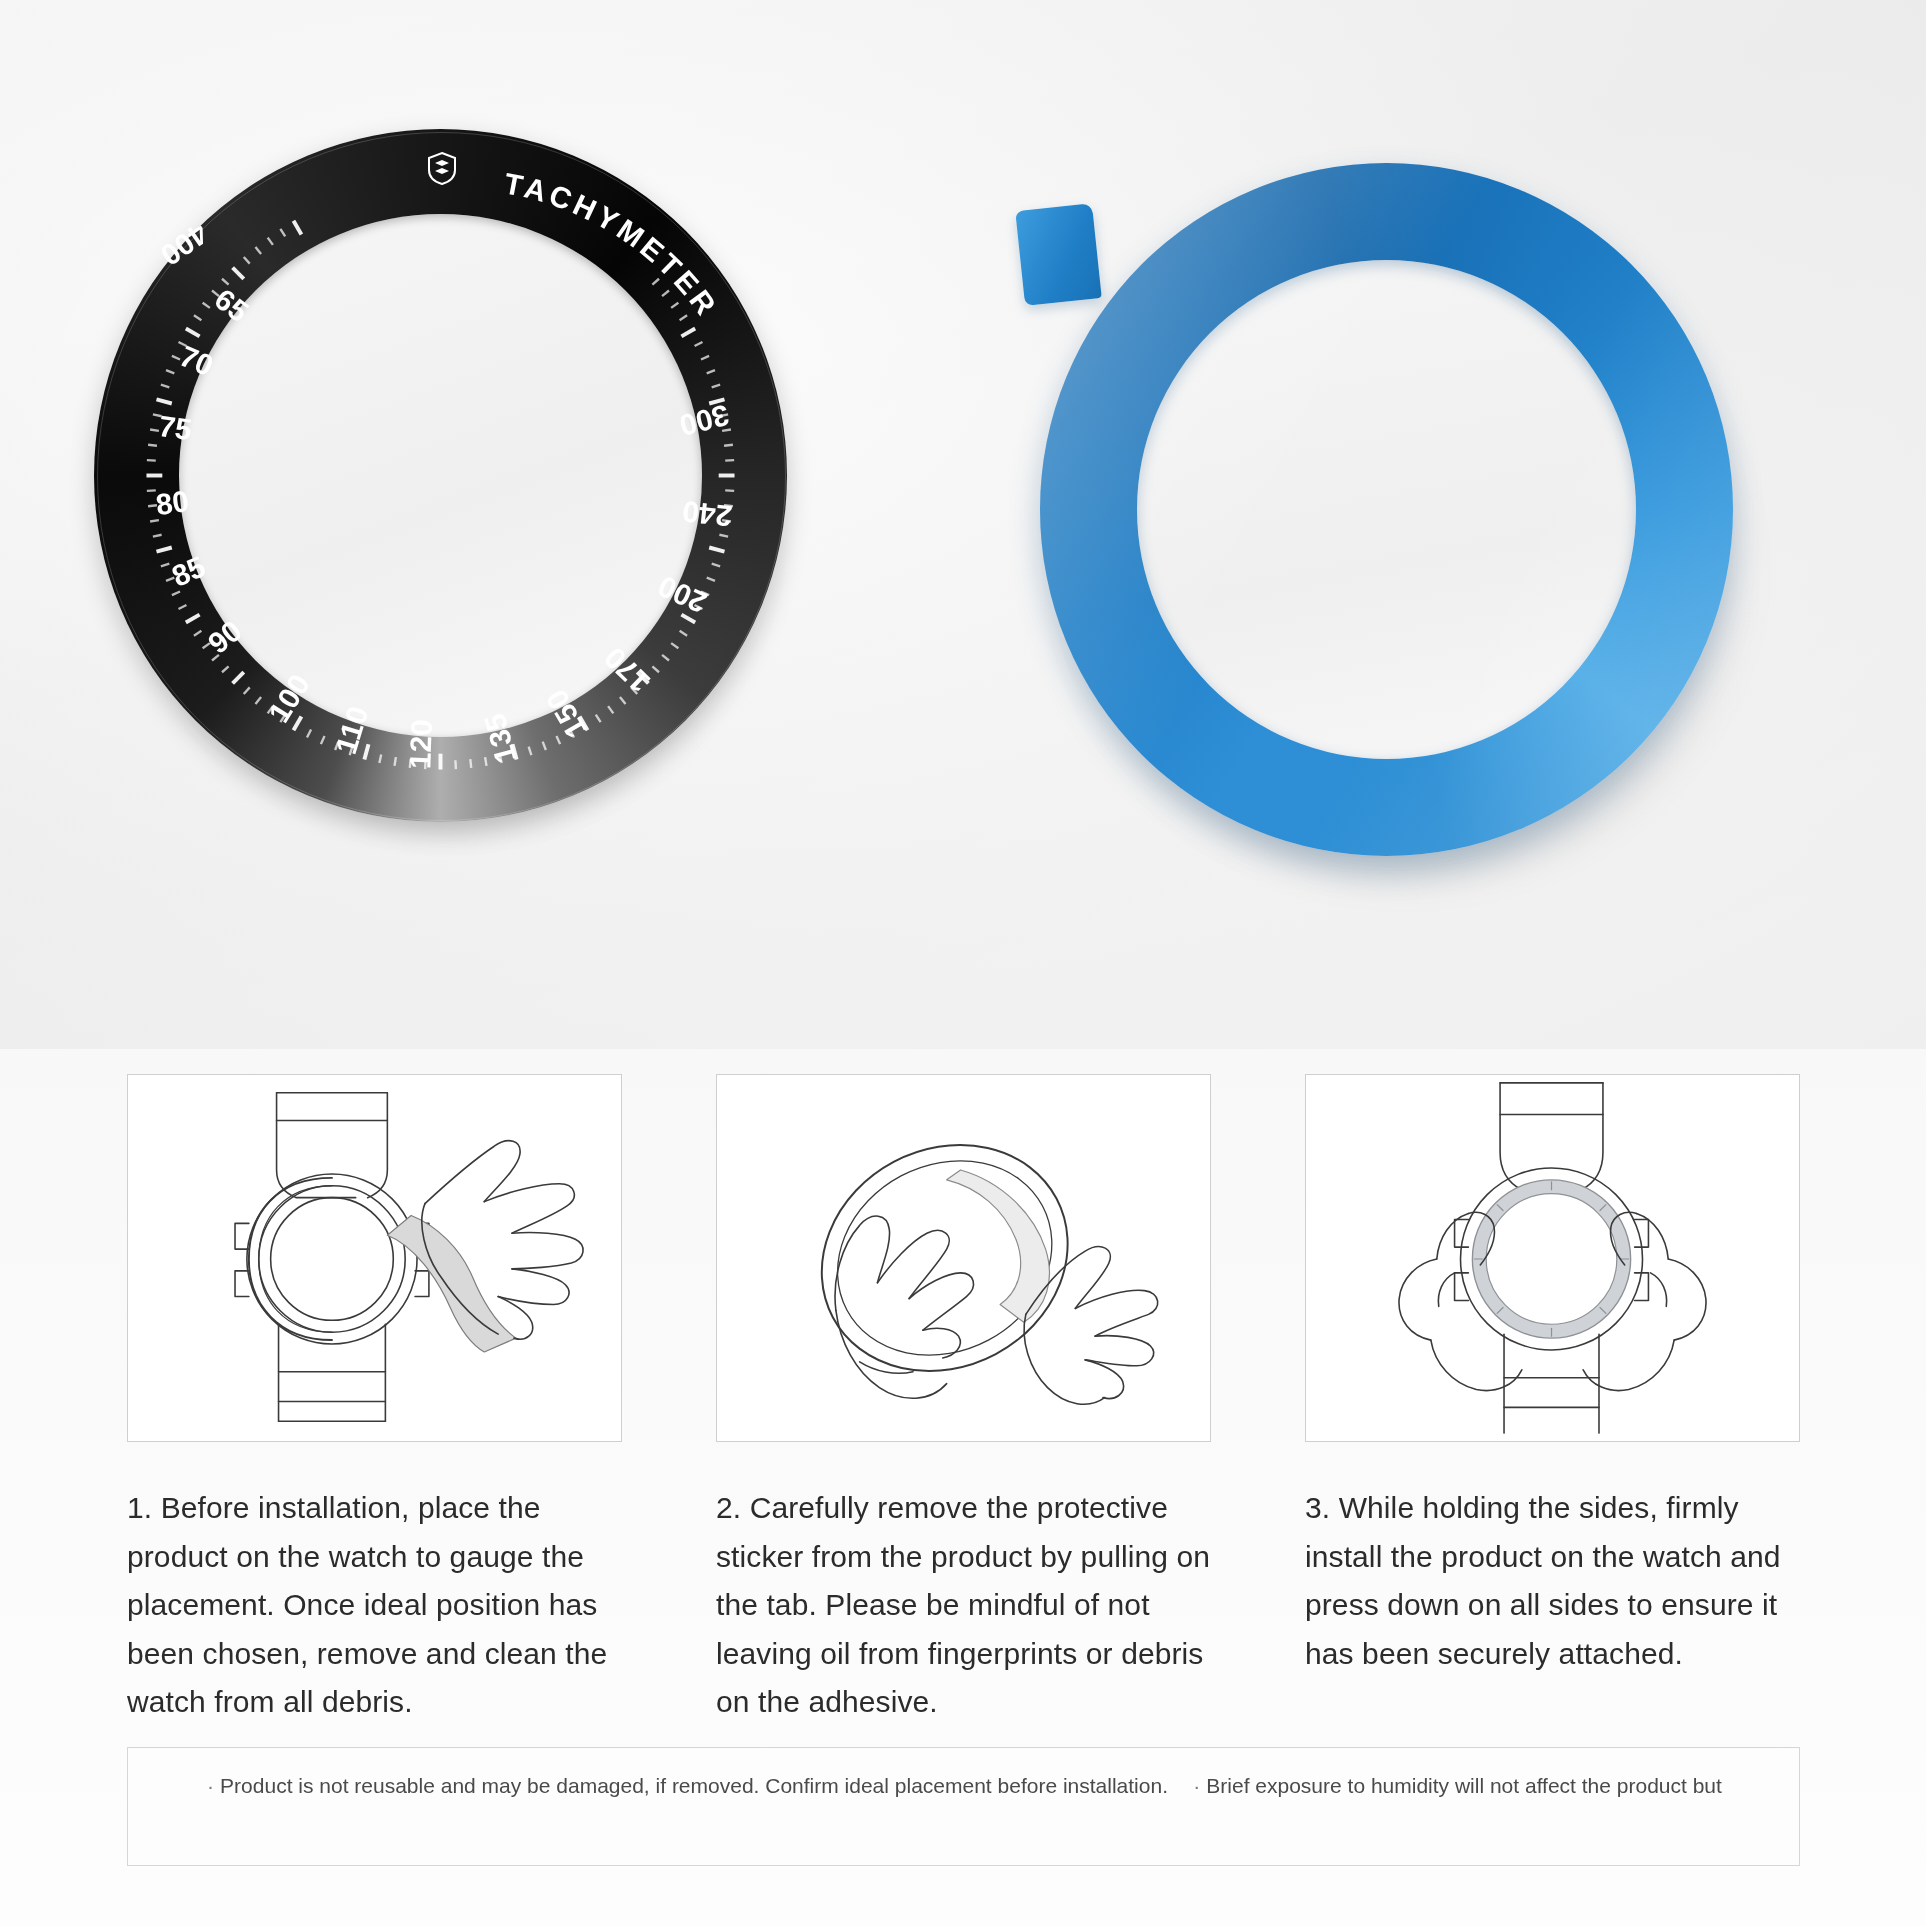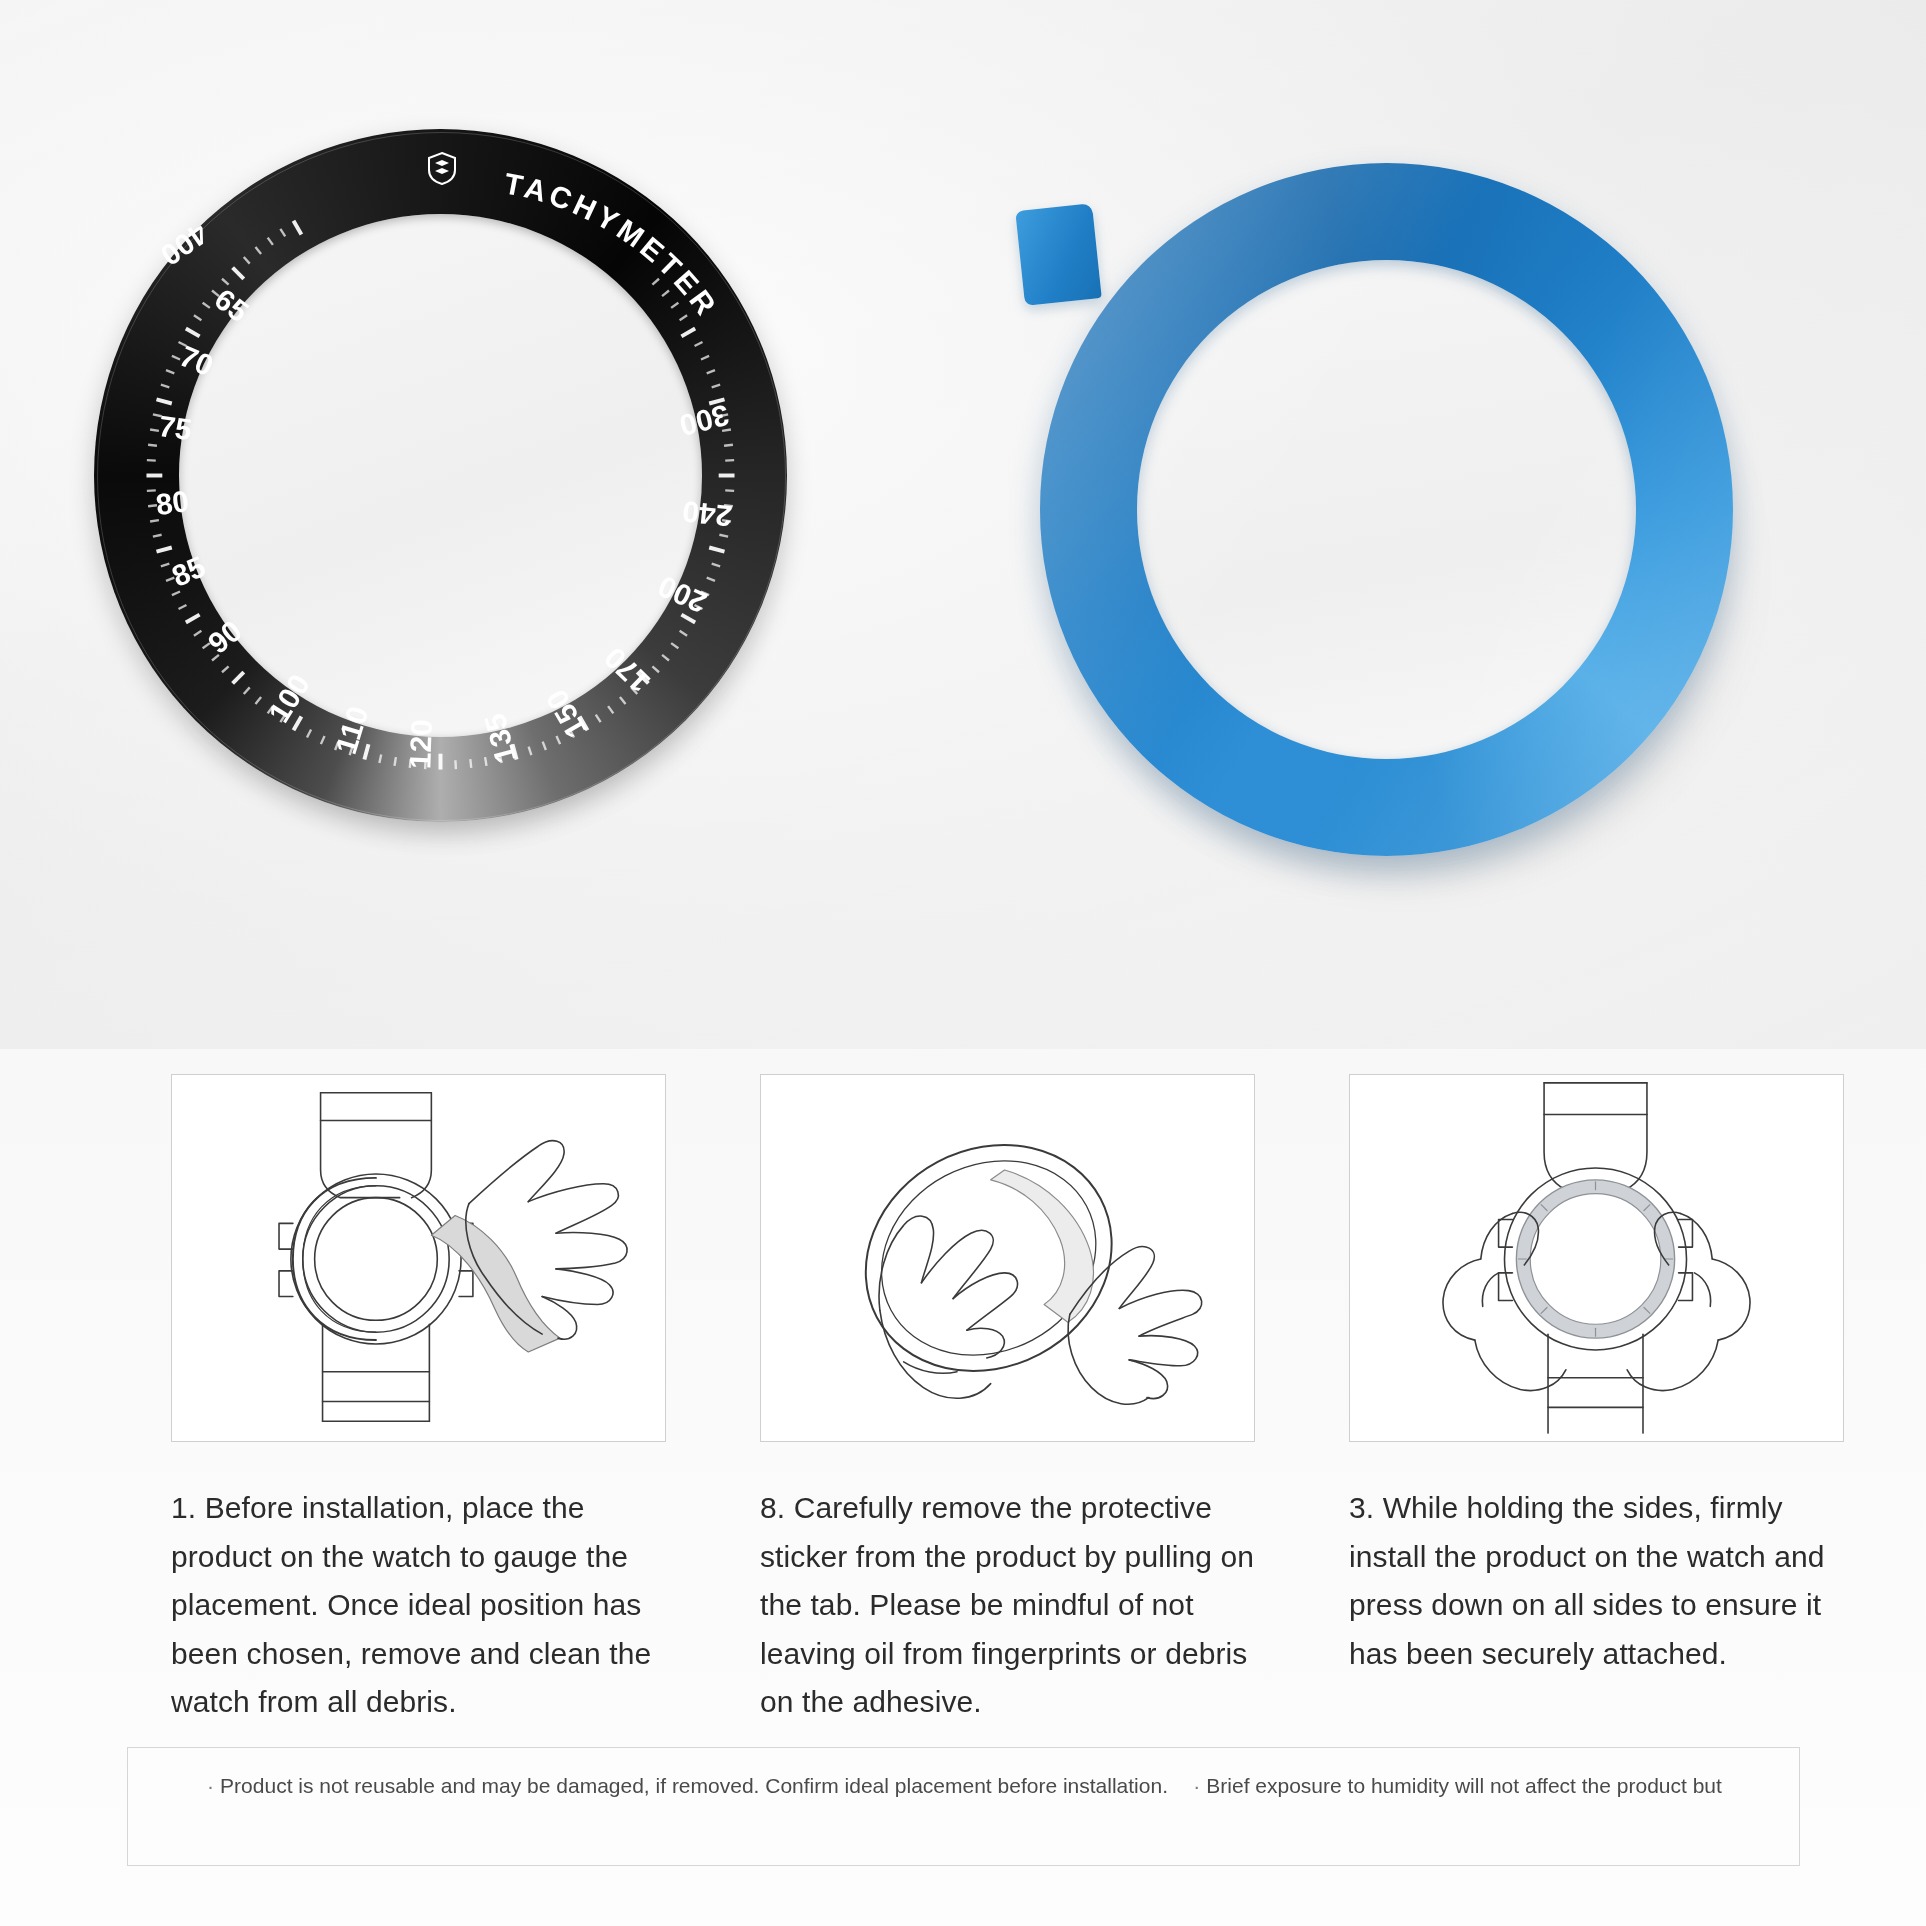--- a/index.html
+++ b/index.html
@@ -163,21 +163,20 @@
     box-shadow: 0 5px 12px rgba(20,80,130,0.22);
   }
 
   
   .steps {
     position: absolute;
     left: 127px; top: 1074px;
     width: 1673px;
     display: flex;
     justify-content: space-between;
-    margin-left: 44px;
   }
   .step {
     width: 495px;
   }
   .step-frame {
     width: 493px;
     height: 366px;
     border: 1px solid #cfcfcf;
     background: #ffffff;
     position: relative;
@@ -442,21 +441,21 @@
             <path d="M144 290 C160 300 180 304 198 300"></path>
 
             <path d="M312 242 C330 214 352 190 372 178 C388 168 402 176 396 190 C390 204 372 222 362 236"></path>
             <path d="M362 236 C386 224 414 216 432 218 C448 220 450 236 436 242 C420 248 396 256 382 264"></path>
             <path d="M382 264 C404 262 430 266 438 274 C446 282 438 294 424 294 C406 294 386 290 372 288"></path>
             <path d="M372 288 C388 292 406 300 410 310 C414 322 402 330 390 326"></path>
             <path d="M312 242 C306 268 316 298 334 316 C352 334 376 338 392 326"></path>
           </g>
         </svg>
       </div>
-      <div class="step-text">8. Carefully remove the protective sticker from the product by pulling on the tab. Please be mindful of not leaving oil from fingerprints or debris on the adhesive.</div>
+      <div class="step-text">2. Carefully remove the protective sticker from the product by pulling on the tab. Please be mindful of not leaving oil from fingerprints or debris on the adhesive.</div>
     </div>
 
     <div class="step">
       <div class="step-frame">
         <svg width="493" height="366" viewBox="0 0 498 370">
           <g fill="none" stroke="#3a3a3a" stroke-width="1.6" stroke-linejoin="round" stroke-linecap="round">
 
             <path d="M196 8 L196 78 C196 98 206 110 218 116"></path>
             <path d="M300 8 L300 78 C300 98 290 110 278 116"></path>
             <path d="M196 8 L300 8"></path>

